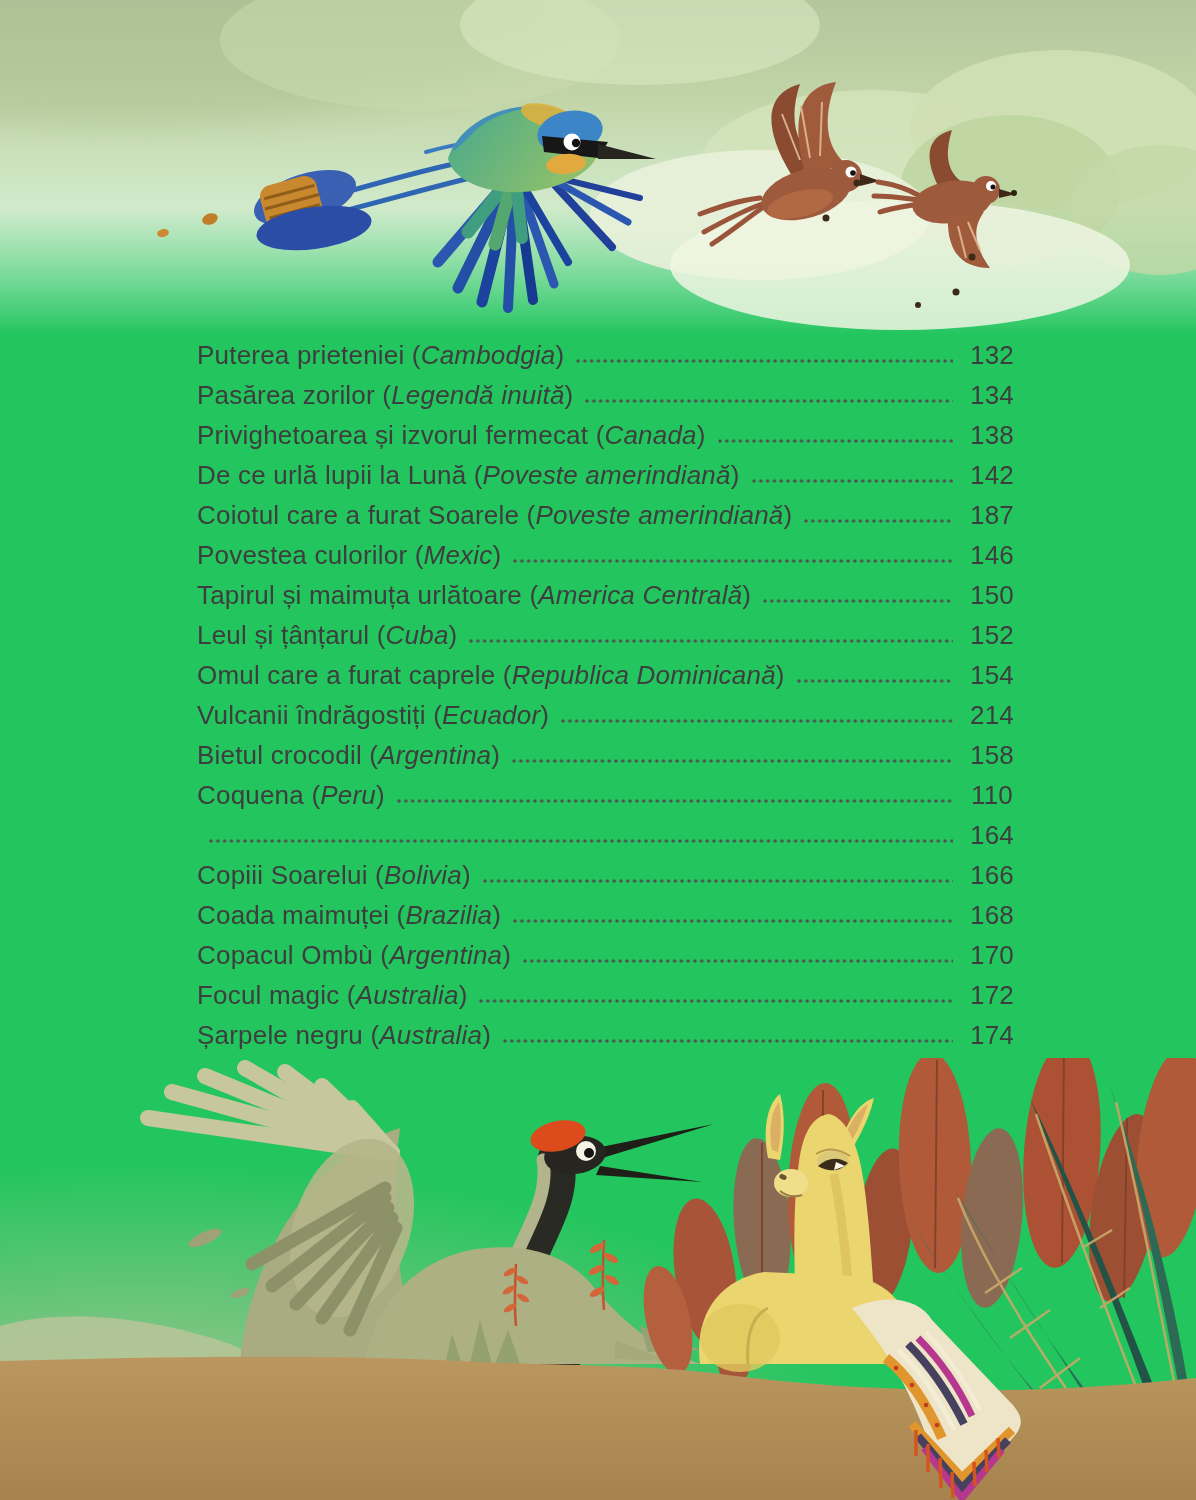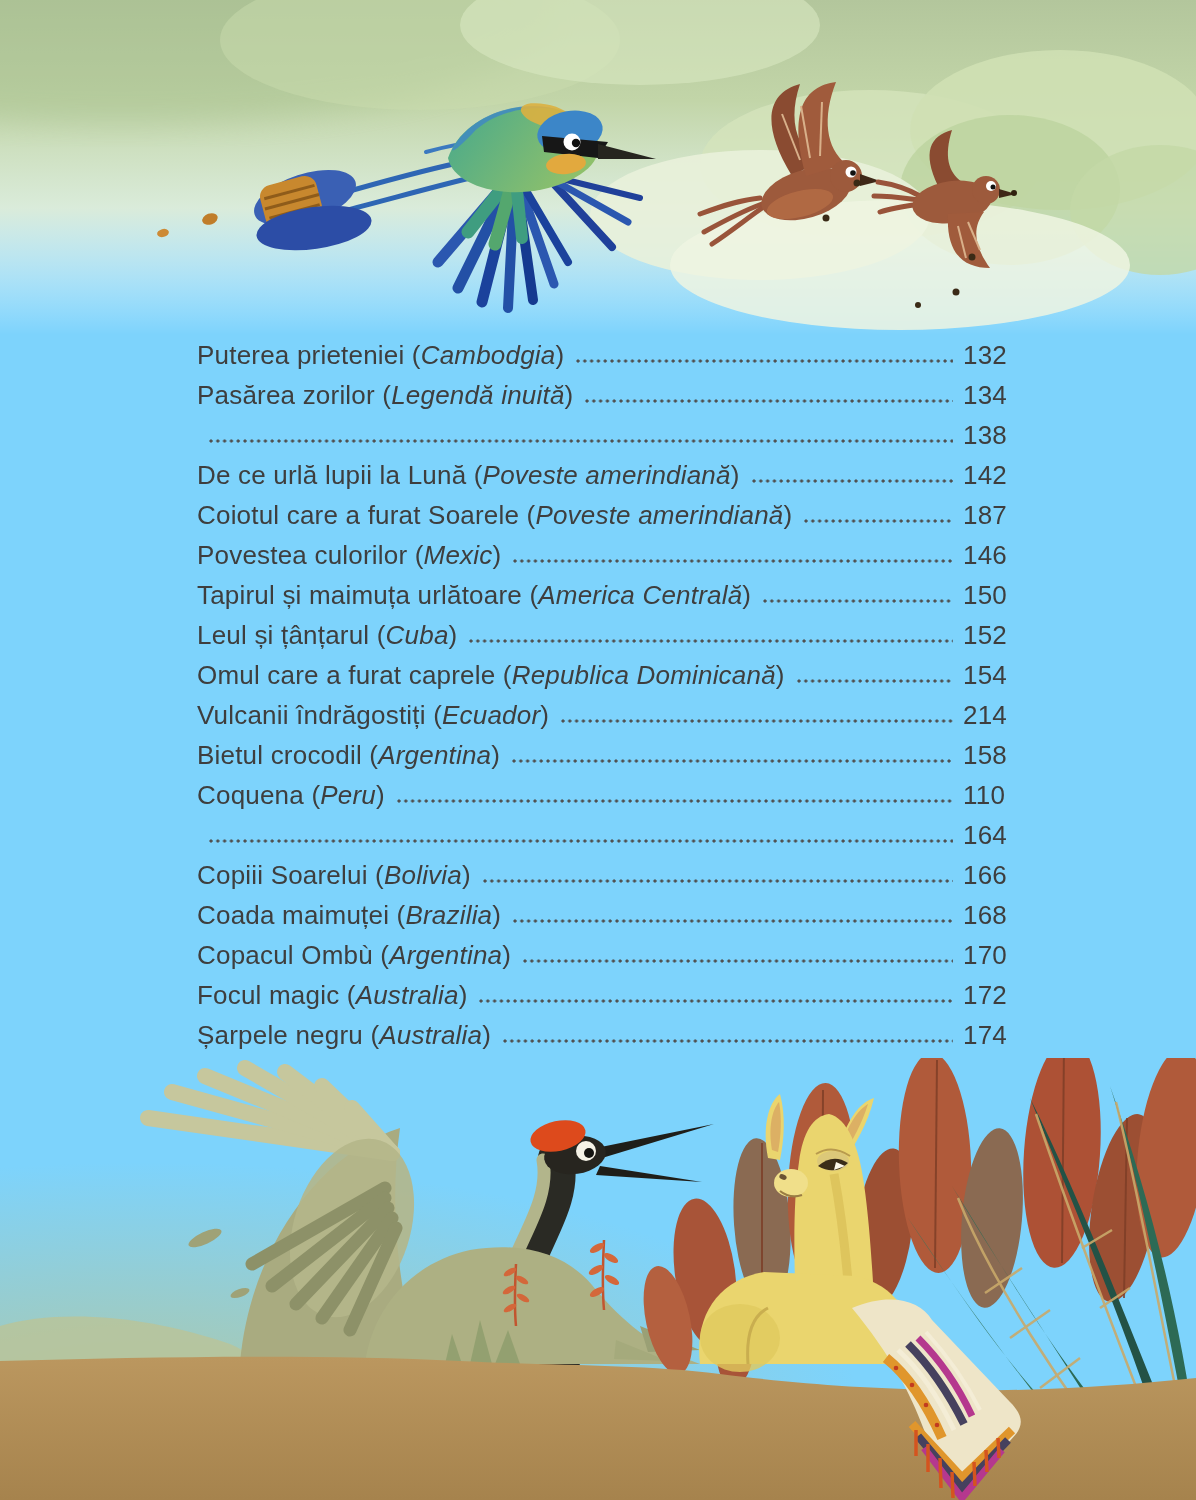--- a/index.html
+++ b/index.html
@@ -1,35 +1,35 @@
 <!DOCTYPE html>
 <html><head>
 <meta charset="utf-8">
 <style>
   html,body{margin:0;padding:0;background:#ffffff;}
   .page{
     position:relative;width:1196px;height:1500px;overflow:hidden;
-    background:#7dd3fc;font-family:"Liberation Sans",sans-serif;
+    background:#22c55e;font-family:"Liberation Sans",sans-serif;
   }
   .illo{position:absolute;left:0;display:block;pointer-events:none;}
   #top-illo{top:0;}
   #bottom-illo{top:1058px;}
   .toc{position:absolute;left:197px;top:340px;width:824px;}
   .toc-row{display:flex;align-items:baseline;height:40px;color:#3e3e3e;font-size:26px;letter-spacing:.2px;}
   .toc-title{white-space:nowrap;}
   .country-wrap{font-style:normal;}
   .country-wrap::before{content:"(";}
   .country-wrap::after{content:")";}
   .country{font-style:italic;}
   .leader{
     flex:1;display:inline-block;height:6px;margin:0 10px 0 12px;
     background-image:radial-gradient(circle at 2px 3px,#4f4f4f 1.3px,rgba(0,0,0,0) 1.9px);
     background-size:6.8px 6px;background-repeat:repeat-x;background-position:left bottom;
   }
-  .toc-page{width:58px;text-align:left;}
+  .toc-page{width:58px;text-align:center;}
 </style>
 </head>
 <body>
 
 <div class="page">
 
   <svg id="top-illo" class="illo" width="1196" height="345" viewBox="0 0 1196 345">
     <defs>
       <linearGradient id="skyG" x1="0" y1="0" x2="0" y2="1">
         <stop offset="0" stop-color="#b3c69c"></stop>
@@ -167,20 +167,21 @@
       <span class="toc-page p">132</span>
     </div>
 
     <div class="toc-row">
       <span class="toc-title"><span class="t">Pasărea zorilor</span>&nbsp;<span class="country-wrap"><span class="country c">Legendă inuită</span></span></span>
       <span class="leader"></span>
       <span class="toc-page p">134</span>
     </div>
 
     <div class="toc-row">
+      <span class="toc-title"><span class="t">Privighetoarea și izvorul fermecat</span>&nbsp;<span class="country-wrap"><span class="country c">Canada</span></span></span>
       <span class="leader"></span>
       <span class="toc-page p">138</span>
     </div>
 
     <div class="toc-row">
       <span class="toc-title"><span class="t">De ce urlă lupii la Lună</span>&nbsp;<span class="country-wrap"><span class="country c">Poveste amerindiană</span></span></span>
       <span class="leader"></span>
       <span class="toc-page p">142</span>
     </div>
 

